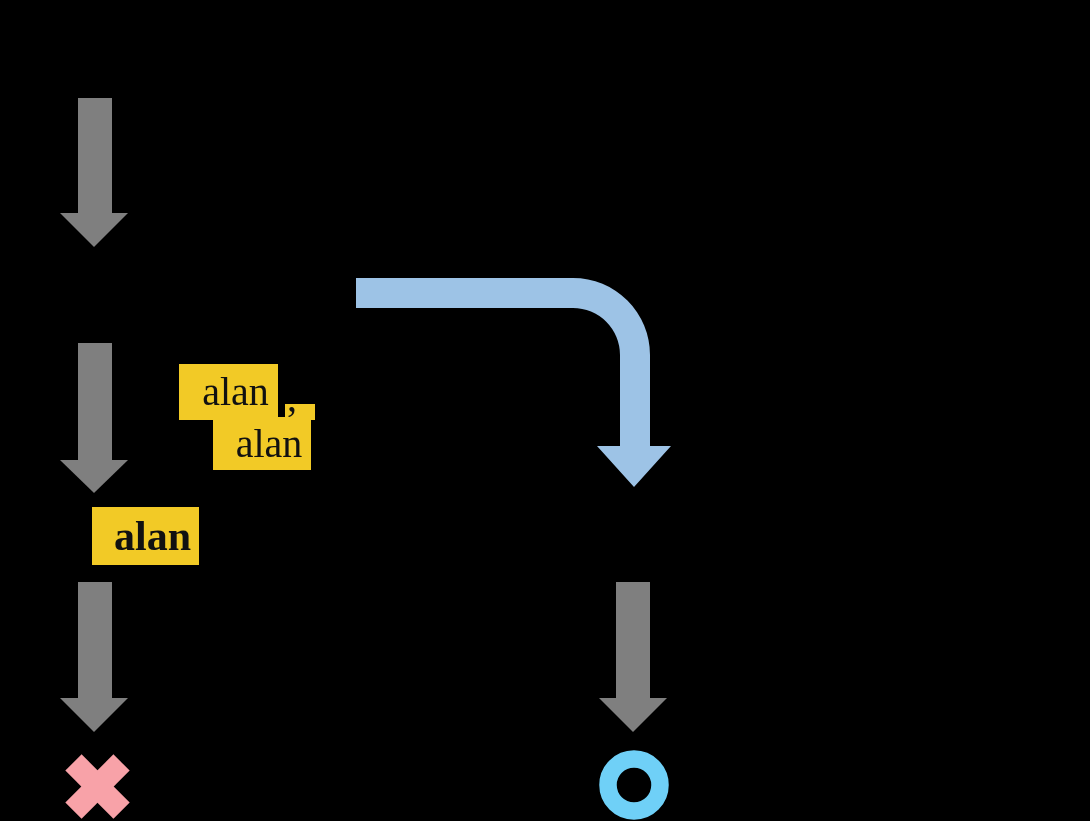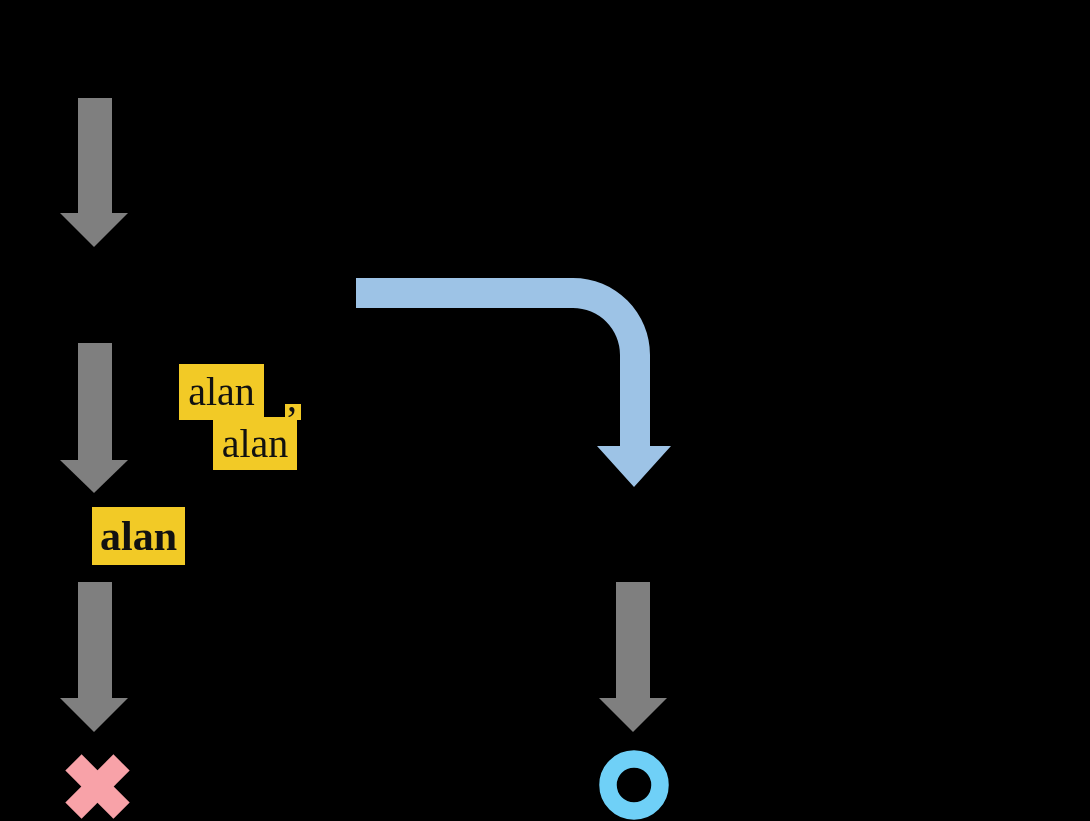--- a/index.html
+++ b/index.html
@@ -21,20 +21,21 @@
   }
   .canvas{position:absolute;left:0;top:0;width:1090px;height:821px;}
   .layer{position:absolute;left:0;top:0;}
   .hl{
     position:absolute;
     background:var(--highlight-yellow);
     color:var(--text-black);
     display:flex;align-items:center;justify-content:center;
     font-family:"Liberation Serif", serif;
     line-height:1;
+    padding-left:14px;
   }
   .hl1{left:179px;top:364px;width:85px;height:56px;font-size:40px;}
   .hl2{left:213px;top:417px;width:84px;height:53px;font-size:40px;}
   .hl3{left:92px;top:507px;width:93px;height:58px;font-size:42px;font-weight:bold;}
   .hlc{left:285px;top:404px;width:16px;height:16px;display:block;overflow:visible;}
   .hlc .comma{
     position:absolute;left:2px;top:-26px;
     font-size:40px;line-height:40px;
     color:var(--text-black);
     font-family:"Liberation Serif", serif;

